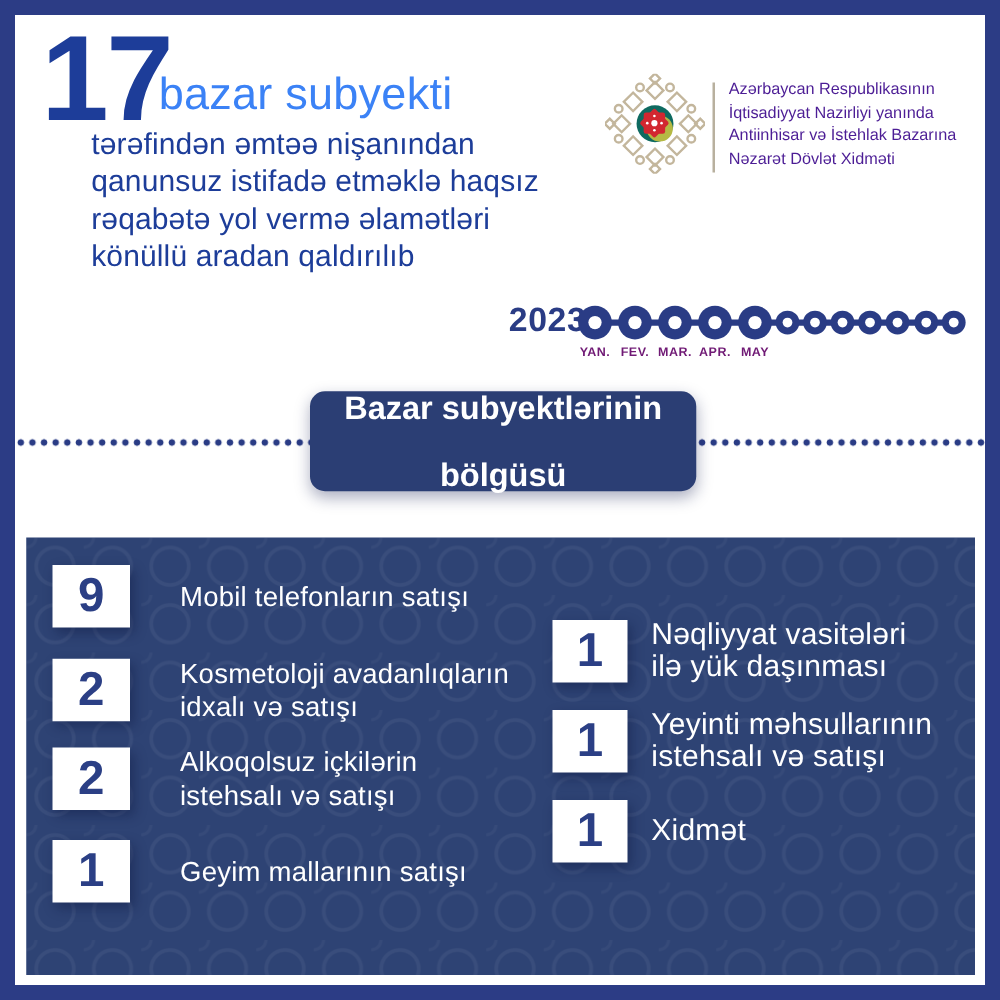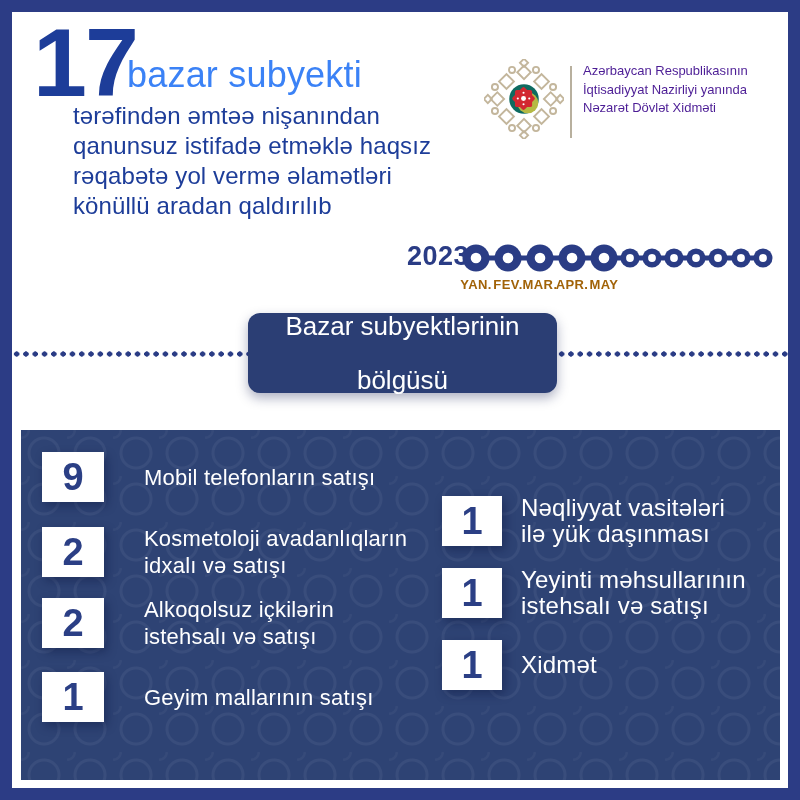--- a/index.html
+++ b/index.html
@@ -36,36 +36,36 @@
   .org-name div{white-space:nowrap}
 
   
   .year{
     position:absolute;left:407px;top:241px;
     font-size:27px;font-weight:800;color:#2a3c85;letter-spacing:0.5px;
   }
   .timeline-svg{position:absolute;left:455px;top:240px}
   .month-labels span{
     position:absolute;top:277px;width:44px;text-align:center;
-    font-size:13px;font-weight:700;color:#a16207;letter-spacing:0.4px;
+    font-size:10px;font-weight:700;color:#701a75;letter-spacing:0.4px;
   }
 
   
   .dotted{
     position:absolute;top:351px;height:6px;
     background-image:radial-gradient(circle,#2a3c85 2.4px,rgba(42,60,133,0) 2.9px);
     background-size:9.3px 6px;background-repeat:repeat-x;background-position:left center;
   }
   .dotted.left{left:12px;width:236px}
   .dotted.right{left:557px;width:231px}
   .section-box{
     position:absolute;left:248px;top:313px;width:309px;height:80px;
     background:#2b3e74;border-radius:12px;color:#fff;
     display:flex;flex-direction:column;justify-content:center;align-items:center;
-    font-size:26px;font-weight:400;line-height:31px;text-align:center;
+    font-size:26px;font-weight:700;line-height:31px;text-align:center;
     box-shadow:0 5px 12px rgba(20,30,80,.35);z-index:5;gap:23px;
   }
   .section-box span{display:block}
 
   
   .panel{
     position:absolute;left:21px;top:430px;width:759px;height:350px;
     background-color:#2e4374;
     background-image:
       radial-gradient(circle at 23px 23px, rgba(255,255,255,0) 13px, rgba(255,255,255,.055) 14px, rgba(255,255,255,.055) 16px, rgba(255,255,255,0) 17px),
@@ -137,20 +137,21 @@
     <circle cx="41.5" cy="35.5" r="1.1" fill="#ffffff"></circle>
     <circle cx="41.5" cy="47.5" r="1.1" fill="#ffffff"></circle>
     <circle cx="35.5" cy="41.5" r="1.1" fill="#ffffff"></circle>
     <circle cx="47.5" cy="41.5" r="1.1" fill="#ffffff"></circle>
   </svg>
 </div>
 <div class="logo-sep"></div>
 <div class="org-name">
   <div>Azərbaycan Respublikasının</div>
   <div>İqtisadiyyat Nazirliyi yanında</div>
+  <div>Antiinhisar və İstehlak Bazarına</div>
   <div>Nəzarət Dövlət Xidməti</div>
 </div>
 
 <div class="year">2023</div>
 <svg class="timeline-svg" width="330" height="40" viewBox="0 0 330 40">
   <line x1="14" y1="18" x2="316" y2="18" stroke="#2a3c85" stroke-width="5"></line>
   <g fill="#2a3c85">
     <circle cx="21" cy="18" r="13.5"></circle>
       <circle cx="53" cy="18" r="13.5"></circle>
     <circle cx="85" cy="18" r="13.5"></circle>

